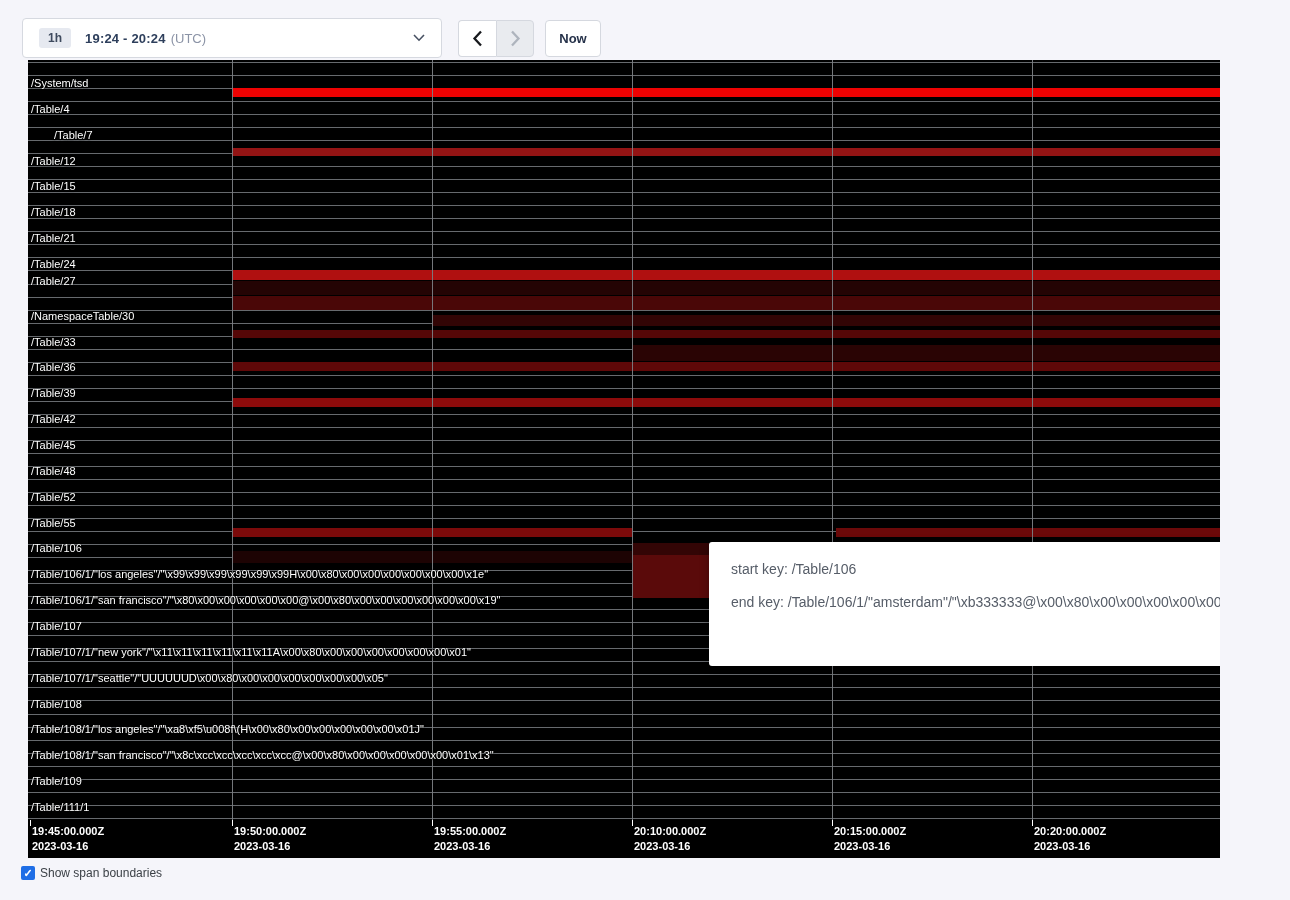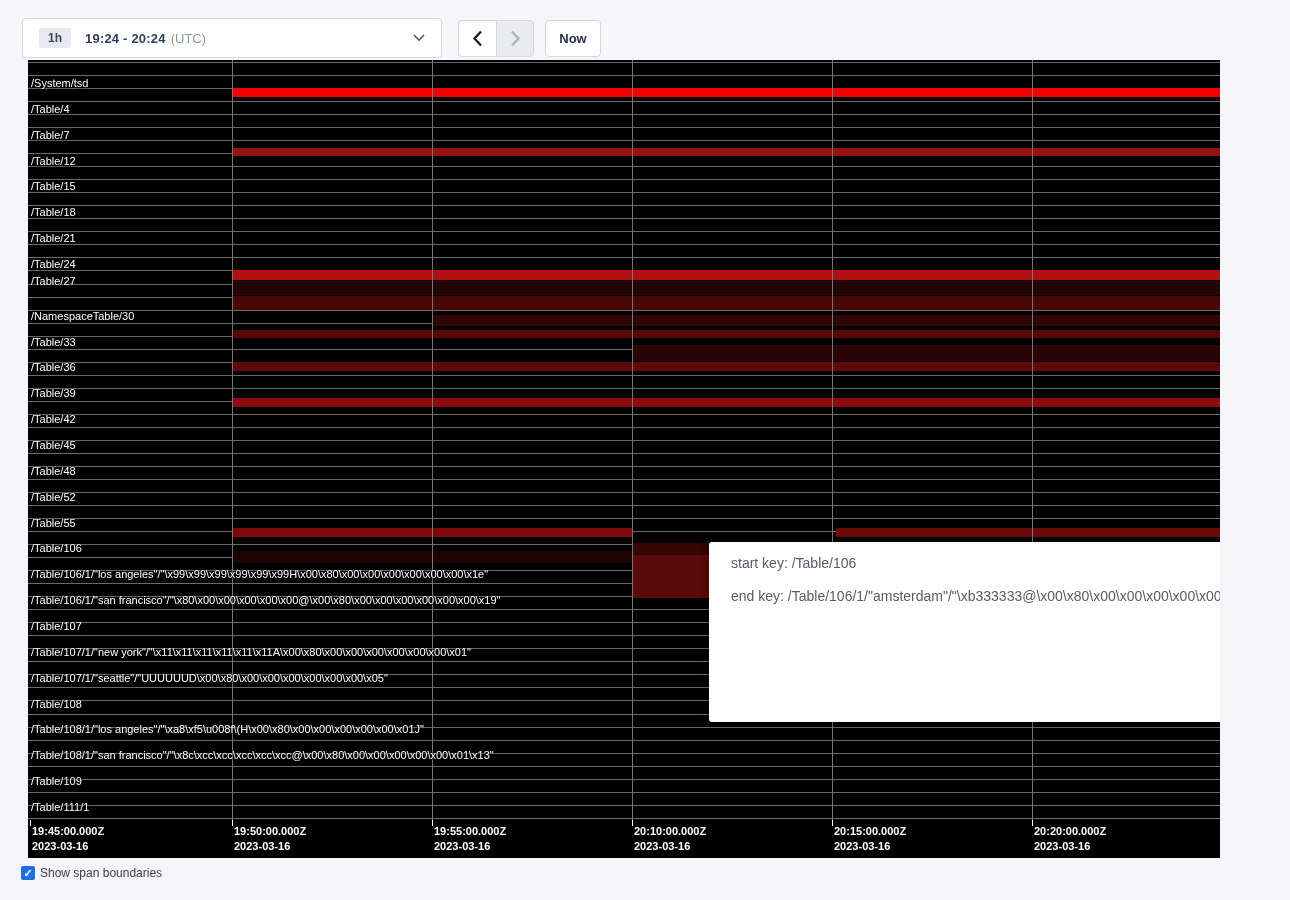--- a/index.html
+++ b/index.html
@@ -43,23 +43,23 @@
   .vgrid{position:absolute;top:0;height:760px;width:1px;background:#7a7d82;opacity:.95;}
   .band{position:absolute;}
   .row-label{
     position:absolute;left:3px;color:#fff;font-size:11px;line-height:14px;white-space:nowrap;
     text-shadow:0 1px 2px #000,0 0 2px #000;
   }
   .x-tick{position:absolute;top:760px;width:1px;height:6px;background:#fff;}
   .x-label{position:absolute;top:764px;color:#fff;font-size:11px;font-weight:700;line-height:15px;white-space:nowrap;}
   
   .tooltip{
-    position:absolute;left:681px;top:482px;width:571px;height:180px;box-sizing:border-box;
+    position:absolute;left:681px;top:482px;width:571px;height:124px;box-sizing:border-box;
     background:#fff;border-radius:3px;box-shadow:0 2px 10px rgba(0,0,0,.3);
-    padding:5px 22px;color:#565d68;font-size:14px;z-index:5;overflow:hidden;
+    padding:11px 22px;color:#565d68;font-size:14px;z-index:5;overflow:hidden;
   }
   .tooltip div{line-height:33px;white-space:nowrap;}
   
   .span-toggle{
     position:absolute;left:21px;top:866px;display:flex;align-items:center;cursor:pointer;
   }
   .cb{
     width:14px;height:14px;background:#1f6ee6;border-radius:2px;
     color:#fff;font-size:11px;font-weight:700;line-height:14px;text-align:center;display:inline-block;
   }
@@ -173,21 +173,21 @@
     <div class="band" style="top: 491px; left: 204px; width: 400px; height: 12px; background: rgb(29, 3, 3);"></div>
     <div class="band" style="top: 483px; left: 604px; width: 77px; height: 12px; background: rgb(51, 5, 5);"></div>
     <div class="band" style="top: 495px; left: 604px; width: 77px; height: 43px; background: rgb(90, 10, 10);"></div>
     <div class="vgrid" style="left: 204px;"></div>
     <div class="vgrid" style="left: 404px;"></div>
     <div class="vgrid" style="left: 604px;"></div>
     <div class="vgrid" style="left: 804px;"></div>
     <div class="vgrid" style="left: 1004px;"></div>
     <div class="row-label" style="top: 16px;">/System/tsd</div>
     <div class="row-label" style="top: 41.857px;">/Table/4</div>
-    <div class="row-label" style="top: 67.714px;">/Table/7</div>
+    <div class="row-label" style="top: 67.714px; margin-left: 23px;">/Table/7</div>
     <div class="row-label" style="top: 93.571px;">/Table/12</div>
     <div class="row-label" style="top: 119.428px;">/Table/15</div>
     <div class="row-label" style="top: 145.285px;">/Table/18</div>
     <div class="row-label" style="top: 171.142px;">/Table/21</div>
     <div class="row-label" style="top: 196.999px;">/Table/24</div>
     <div class="row-label" style="top: 214px;">/Table/27</div>
     <div class="row-label" style="top: 248.713px;">/NamespaceTable/30</div>
     <div class="row-label" style="top: 274.57px;">/Table/33</div>
     <div class="row-label" style="top: 300.427px;">/Table/36</div>
     <div class="row-label" style="top: 326.284px;">/Table/39</div>

